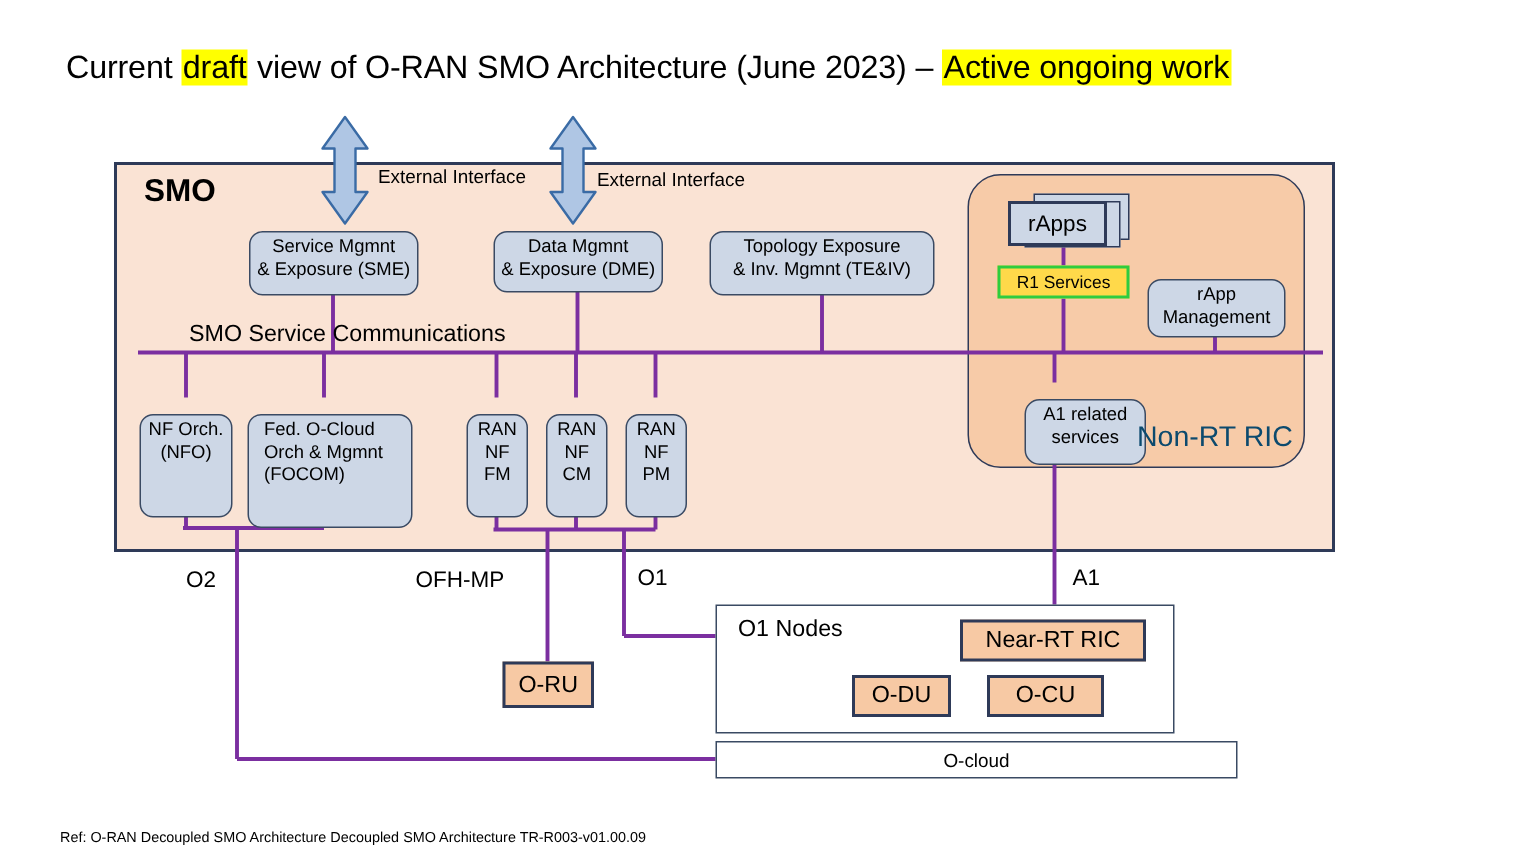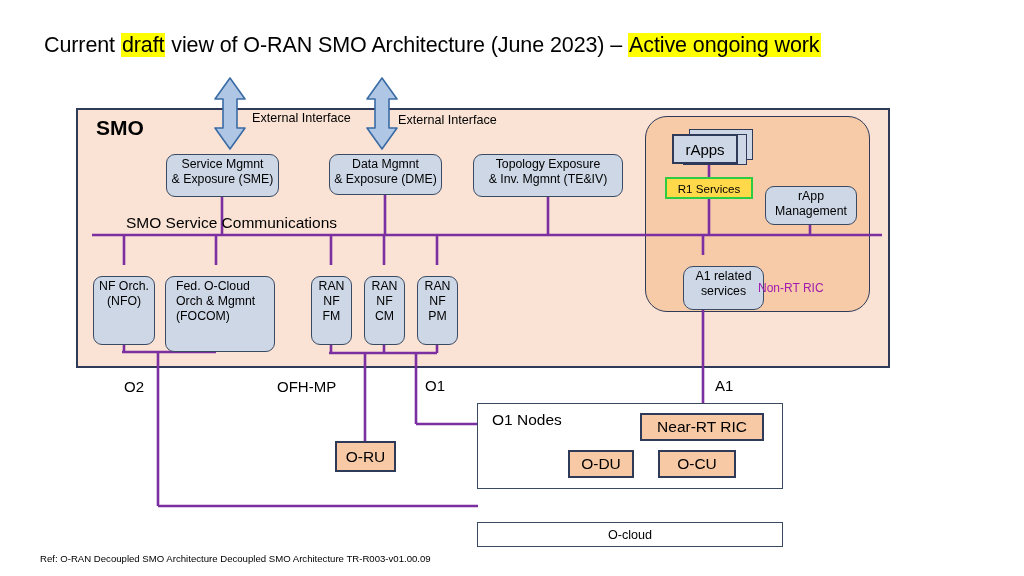--- a/index.html
+++ b/index.html
@@ -46,21 +46,21 @@
   }
 
   
   .nonrt-box{
     position:absolute;left:645px;top:116px;width:225px;height:196px;
     background:#F7CBA8;border:1.8px solid #2E3A58;border-radius:22px;
     box-sizing:border-box;
   }
   .nonrt-label{
     position:absolute;left:758px;top:281px;
-    font-size:12px;color:#a21caf;white-space:nowrap;
+    font-size:19px;color:#0c4a6e;white-space:nowrap;
   }
 
   .rapps-back2{
     position:absolute;left:689px;top:129px;width:64px;height:31px;
     background:#CDD7E6;border:1.8px solid #2E3A58;box-sizing:border-box;
   }
   .rapps-back1{
     position:absolute;left:683px;top:134px;width:64px;height:31px;
     background:#CDD7E6;border:1.8px solid #2E3A58;box-sizing:border-box;
   }
@@ -263,18 +263,18 @@
 
   <div class="pbox" style="left:335px;top:441px;width:61px;height:31px;">O-RU</div>
 
   <div class="wbox" style="left:477px;top:403px;width:306px;height:86px;"></div>
   <div class="wbox-title" style="left:492px;top:411px;">O1 Nodes</div>
 
   <div class="pbox" style="left:640px;top:413px;width:124px;height:28px;">Near-RT RIC</div>
   <div class="pbox" style="left:568px;top:450px;width:66px;height:28px;">O-DU</div>
   <div class="pbox" style="left:658px;top:450px;width:78px;height:28px;">O-CU</div>
 
-  <div class="wbox" style="left:477px;top:494px;width:306px;height:25px;
-       display:flex;align-items:center;justify-content:center;font-size:12.6px;color:#000;margin-top:28px;">O-cloud</div>
+  <div class="wbox" style="left:477px;top:494px;width:348px;height:25px;
+       display:flex;align-items:center;justify-content:center;font-size:12.6px;color:#000;">O-cloud</div>
 
   <div class="footer">Ref: O-RAN Decoupled SMO Architecture Decoupled SMO Architecture TR-R003-v01.00.09</div>
 
 </div>
 
 </body></html>

